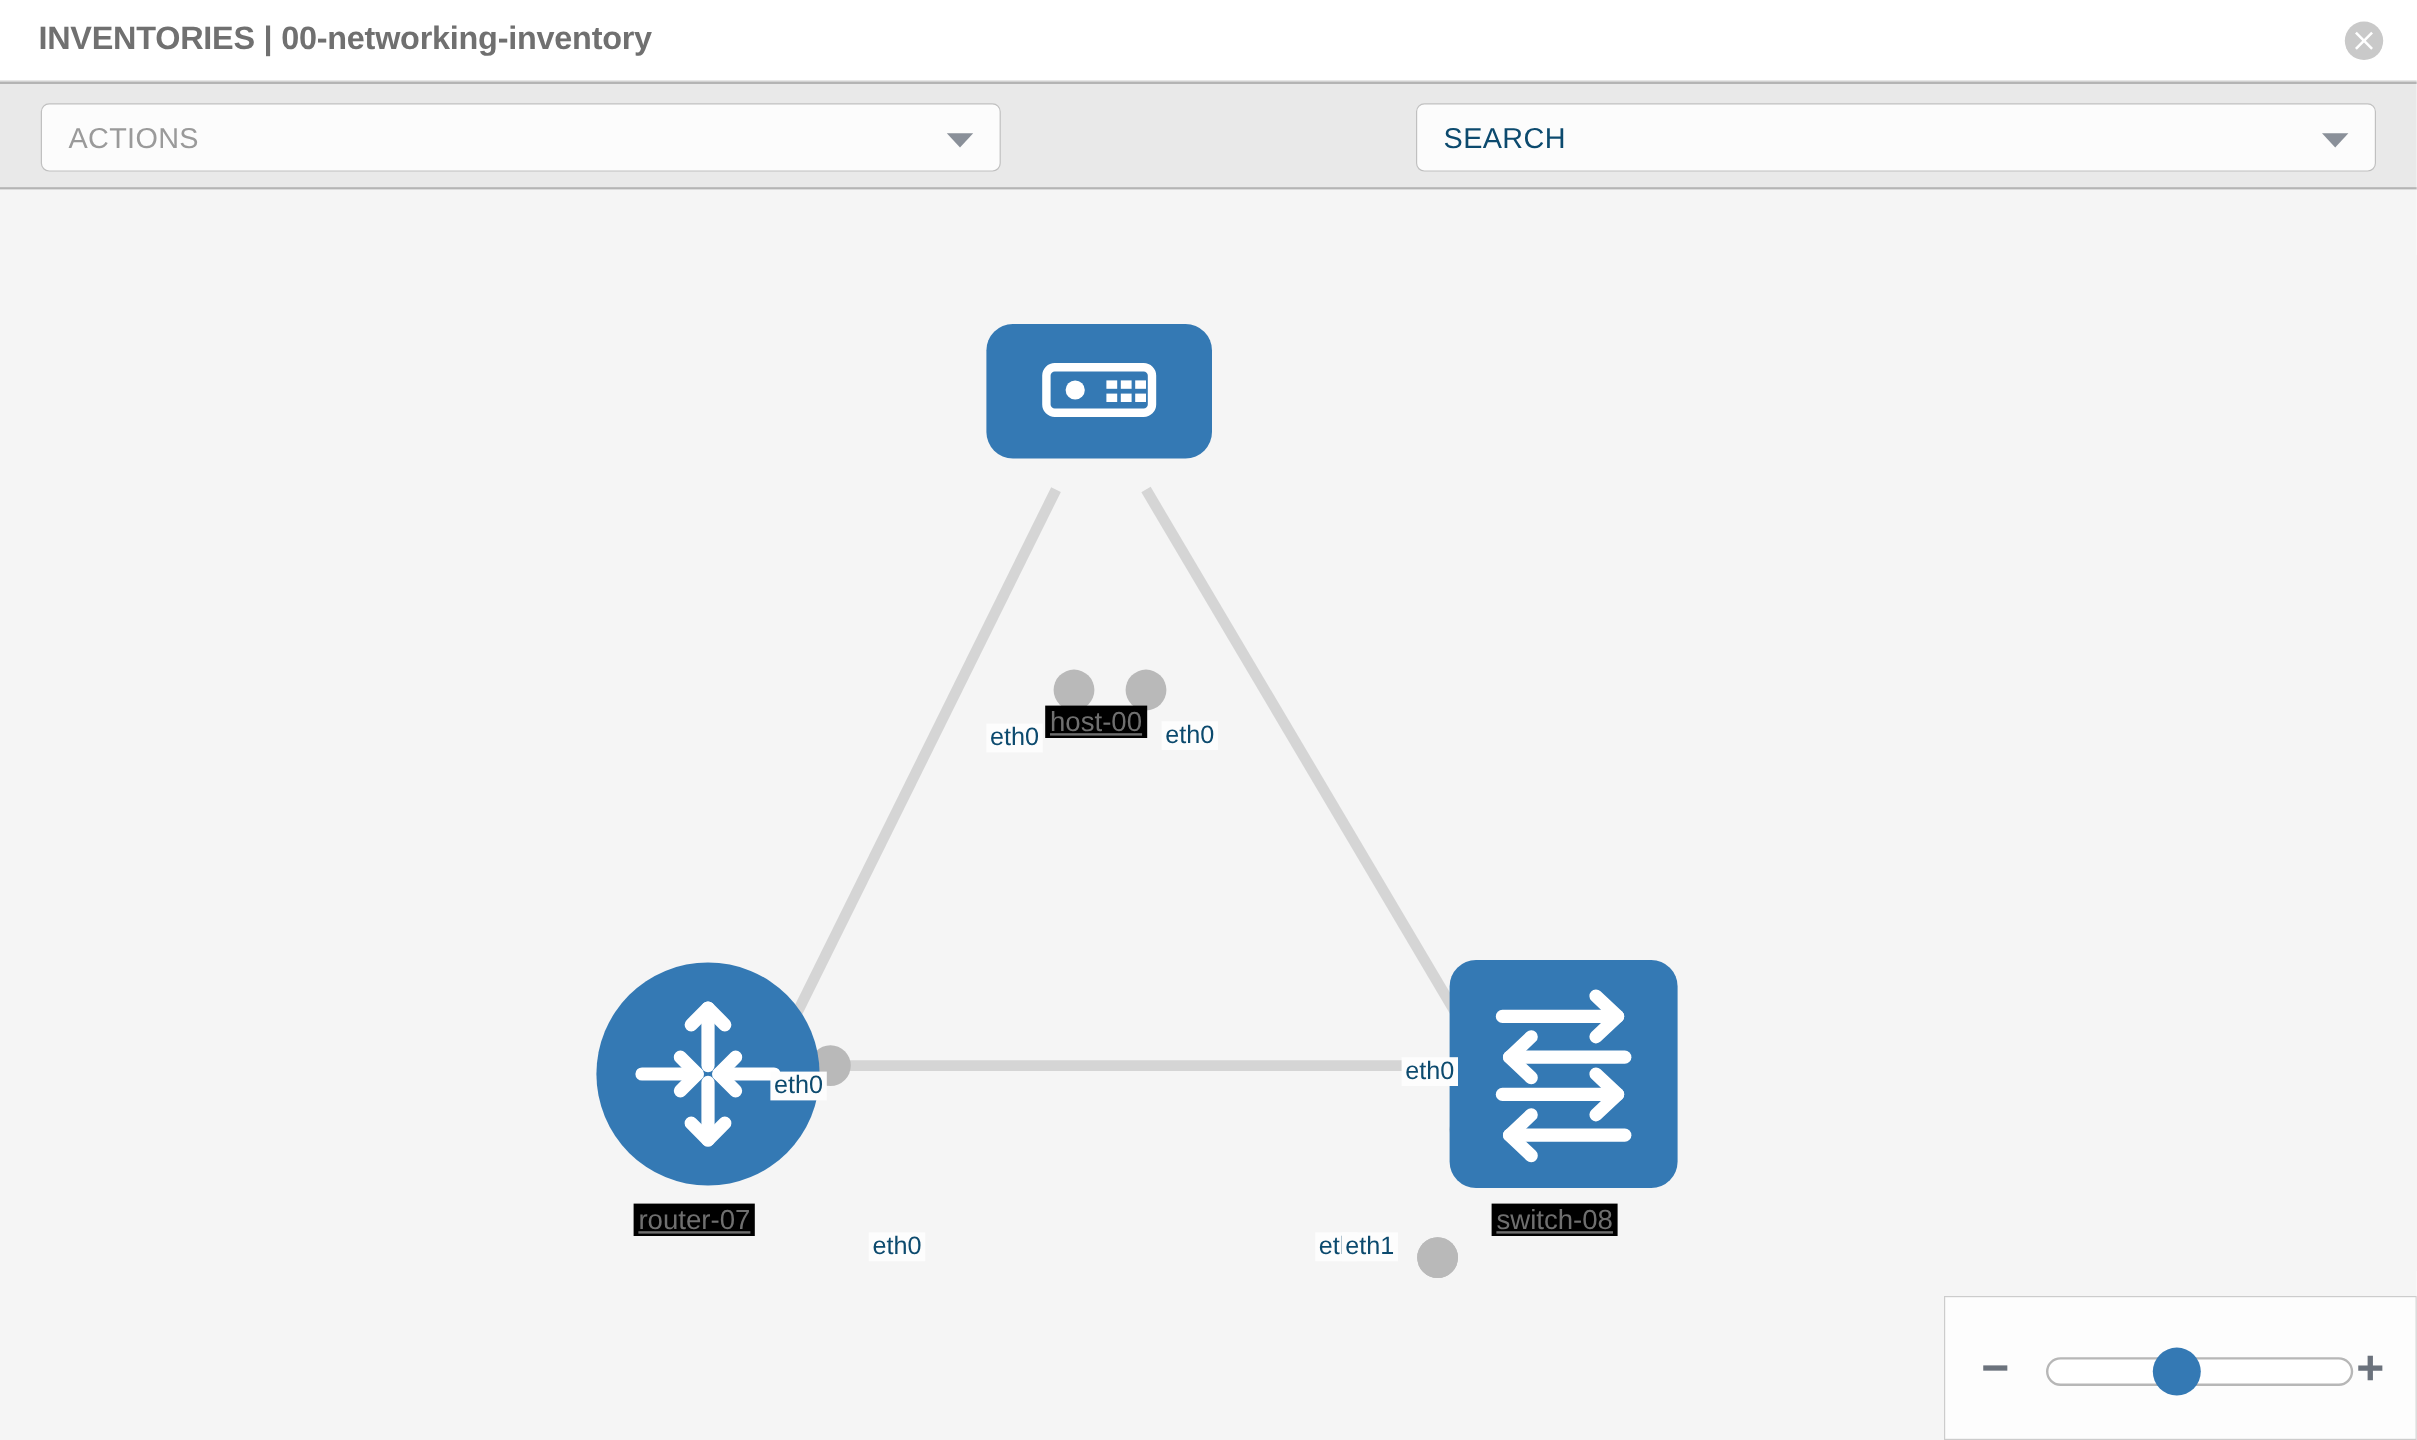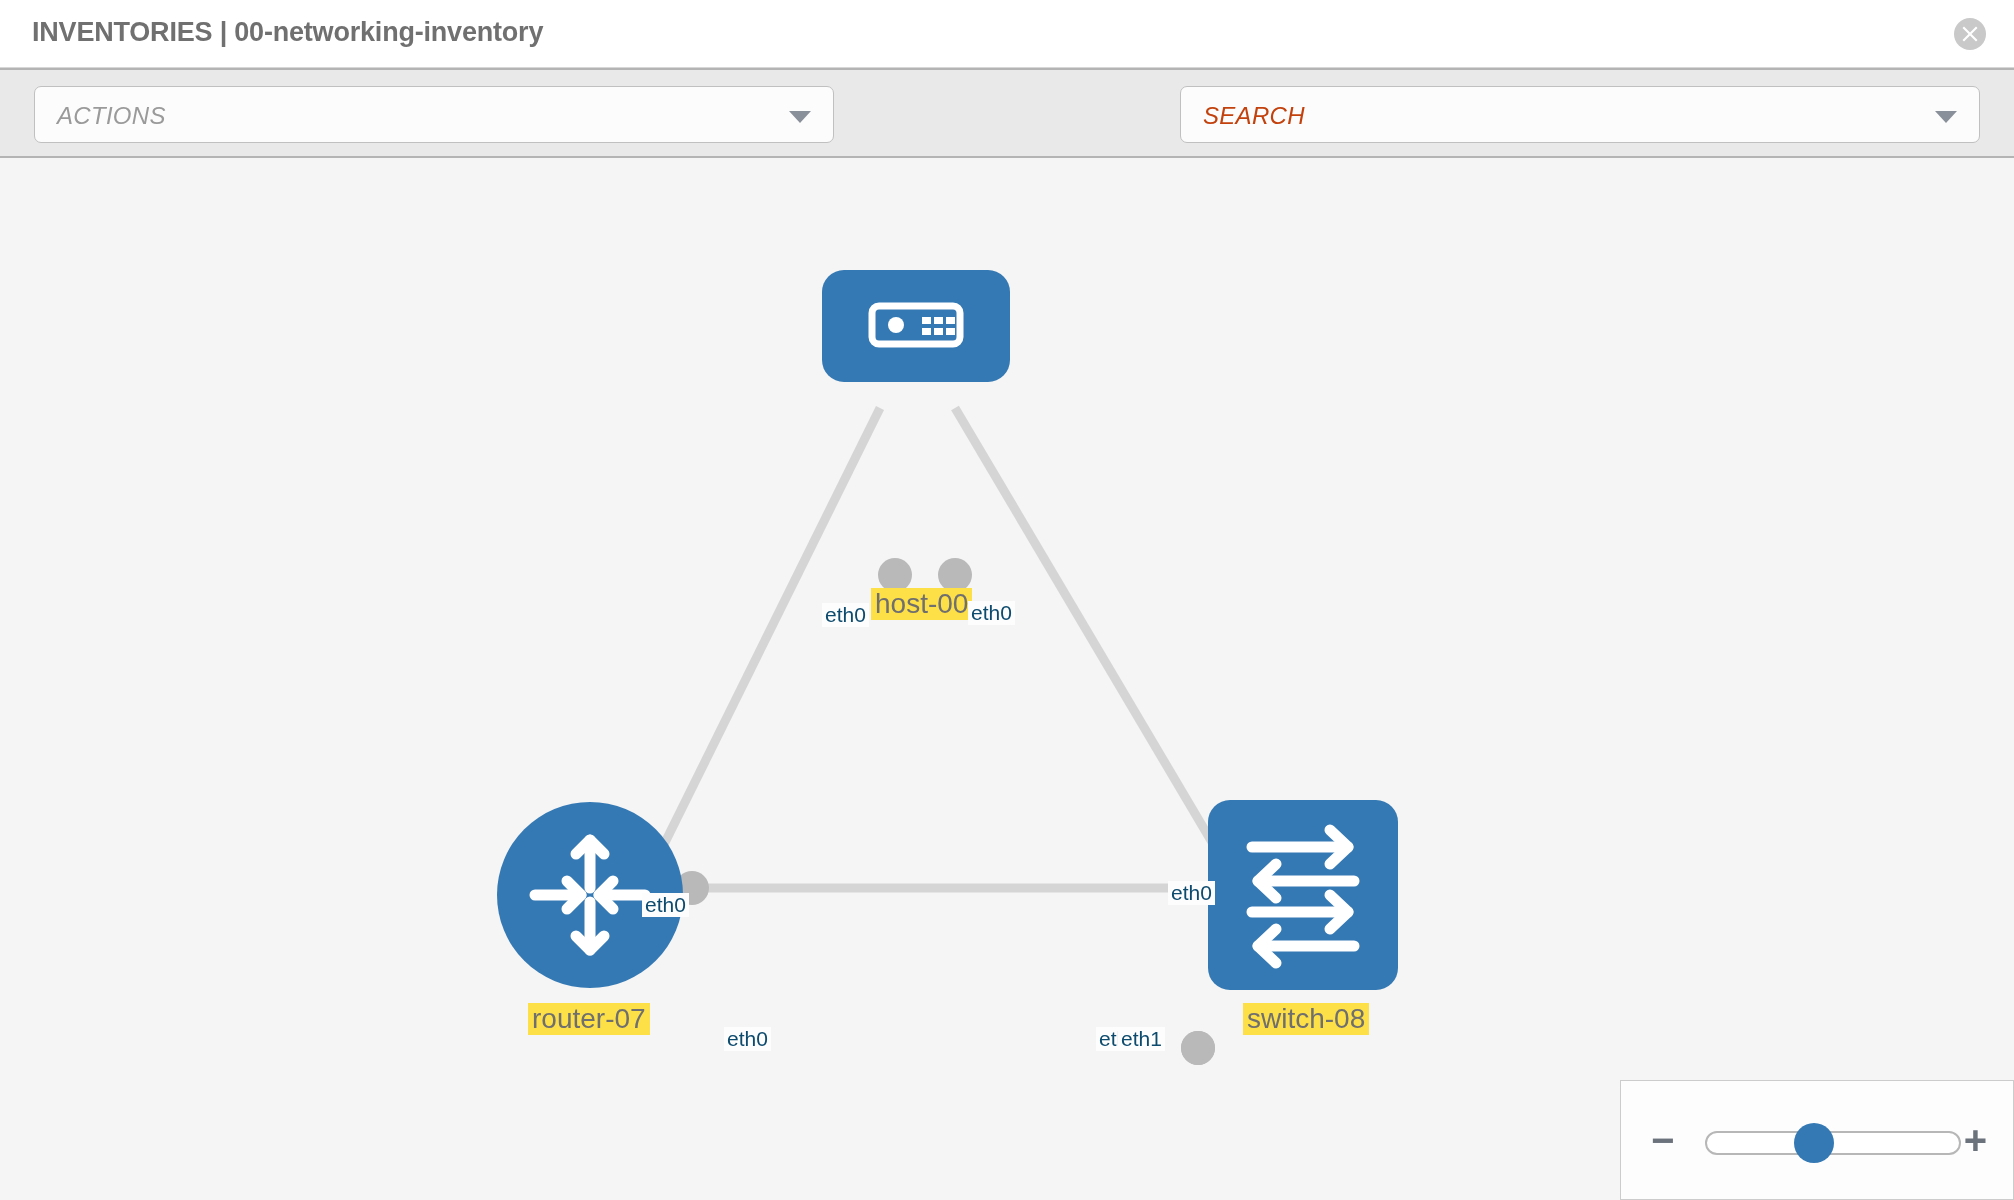--- a/index.html
+++ b/index.html
@@ -24,21 +24,21 @@
     position: absolute; right: 28px; top: 18px;
     width: 32px; height: 32px; border-radius: 50%;
     background: #c9c9c9; cursor: pointer;
   }
   .close-btn svg { display: block; }
 
   
   .toolbar {
     position: absolute; left: 0; top: 68px; width: 2014px; height: 90px;
     background: #e9e9e9;
-    border-top: 2px solid #b4b4b4; border-bottom: 2px solid #b4b4b4; font-style: italic;
+    border-top: 2px solid #b4b4b4; border-bottom: 2px solid #b4b4b4;
   }
   .actions-select {
     position: absolute; left: 34px; top: 16px;
     width: 800px; height: 57px;
     background: #fcfcfc; border: 1px solid #c0c0c0; border-radius: 7px;
     cursor: pointer;
   }
   .actions-select .lbl {
     position: absolute; left: 22px; top: 15px;
     font-size: 24px; color: #9a9a9a; letter-spacing: 0.3px;
@@ -57,21 +57,21 @@
   .tool-icon.wrench { left: 1040px; }
   .tool-icon.key    { left: 1107px; }
   .search-select {
     position: absolute; left: 1180px; top: 16px;
     width: 800px; height: 57px;
     background: #fcfcfc; border: 1px solid #c0c0c0; border-radius: 7px;
     cursor: pointer;
   }
   .search-select .lbl {
     position: absolute; left: 22px; top: 15px;
-    font-size: 24px; color: #c2410c; letter-spacing: 0.3px;
+    font-size: 24px; color: #0c4a6e; letter-spacing: 0.3px;
   }
 
   
   .canvas {
     position: absolute; left: 0; top: 158px;
     width: 2014px; height: 1042px; background: #f5f5f5;
     overflow: hidden;
   }
   .topology { position: absolute; left: 0; top: 0; width: 2014px; height: 1042px; }
 
@@ -79,22 +79,22 @@
   .node { position: absolute; }
   .node-shape {
     position: absolute; left: 0; top: 0;
     background: #3479b4; cursor: pointer;
   }
   .node-shape.rounded { border-radius: 22px; }
   .node-shape.circle  { border-radius: 50%; }
   .node-shape svg { display: block; }
   .node-label {
     position: absolute; white-space: nowrap;
-    font-size: 28px; color: #6f6f6f;
-    background: #fde047; padding: 0 4px;
+    font-size: 23px; color: #6f6f6f;
+    background: #000000; padding: 0 4px; text-decoration: underline;
   }
 
   
   .connector {
     position: absolute; width: 34px; height: 34px;
     border-radius: 50%; background: #b9b9b9;
   }
 
   
   .if-label {

